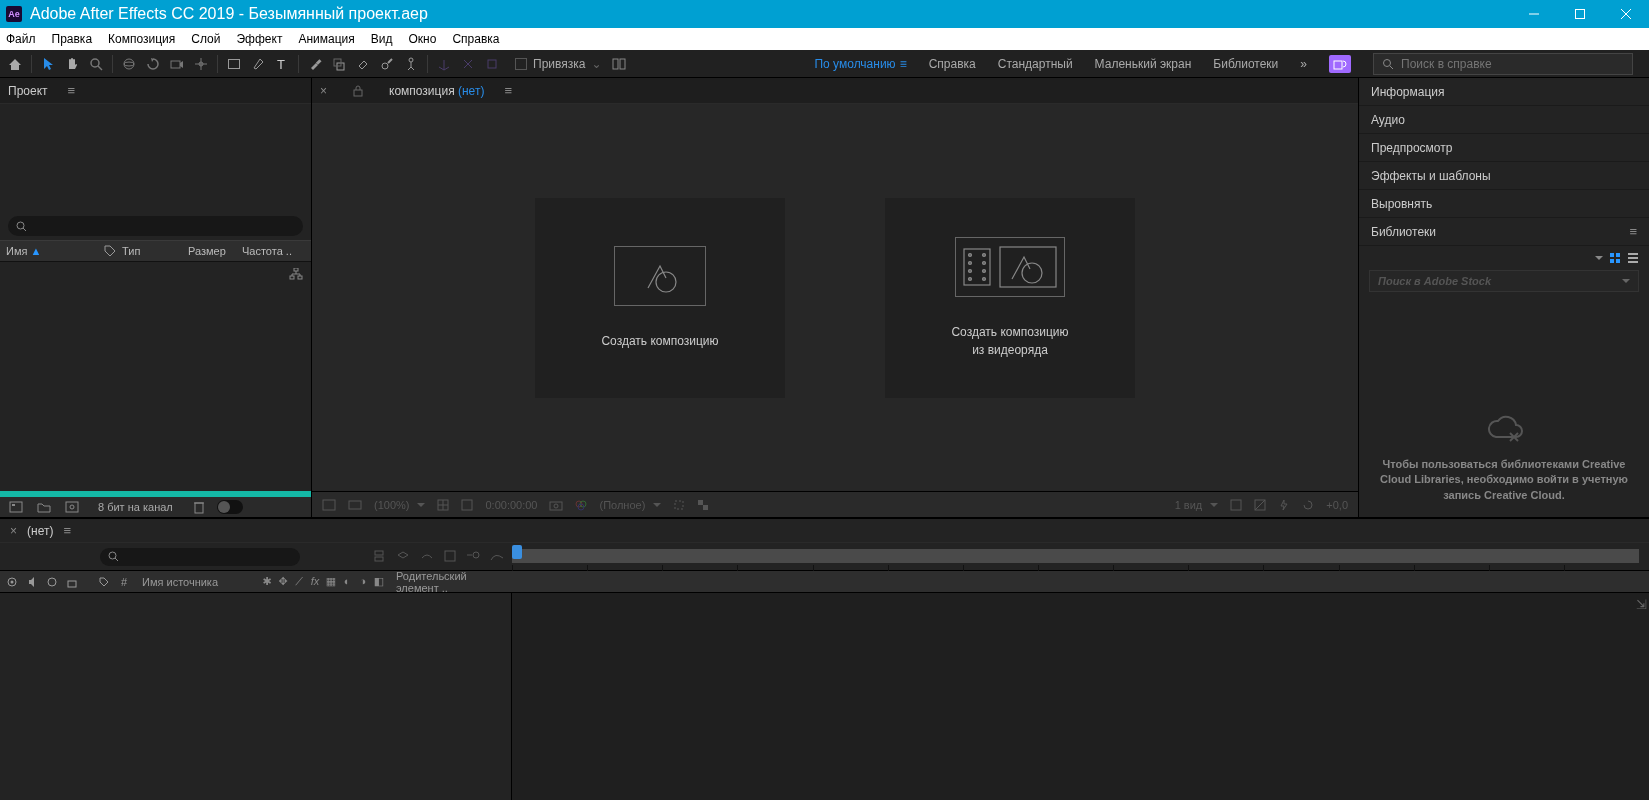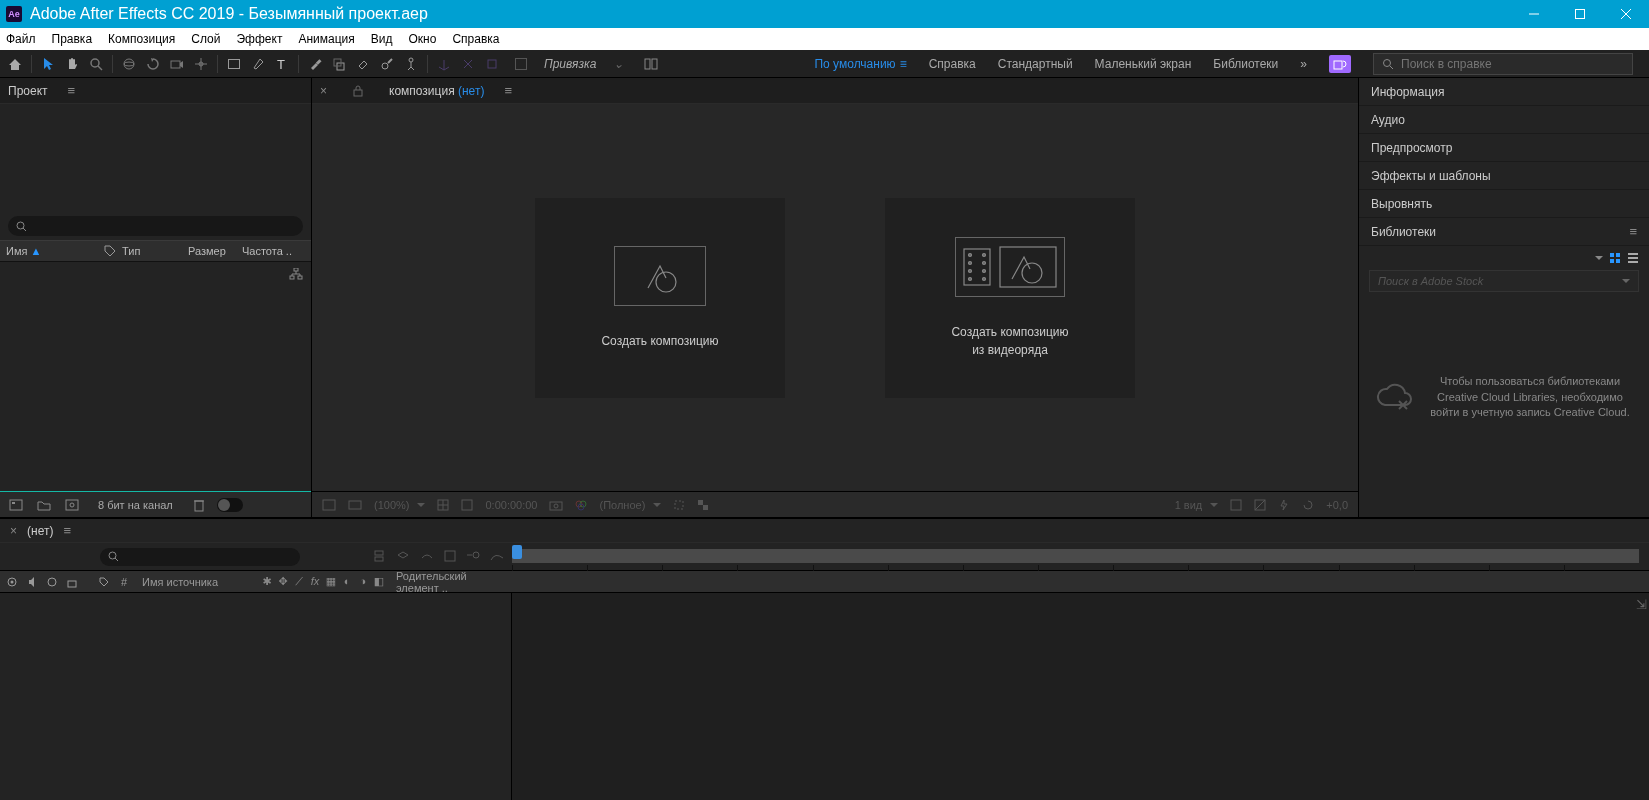--- a/index.html
+++ b/index.html
@@ -16,21 +16,21 @@
 
 .menubar { background:#fff; height:22px; display:flex; align-items:center; padding:0 6px; gap:16px;}
 .menubar span { color:#000; font-size:12px; cursor:default;}
 
 
 .toolbar { background:#212121; height:28px; display:flex; align-items:center; justify-content:space-between; border-bottom:1px solid #000;}
 .toolbar-left { display:flex; align-items:center; gap:2px; padding-left:4px;}
 .tool-btn { width:22px; height:22px; display:flex;align-items:center;justify-content:center; color:#888; border-radius:2px;}
 .tool-btn.active { color:#288ce8;}
 .tool-sep { width:1px;height:18px;background:#3a3a3a; margin:0 3px;}
-.toolbar-snap { display:flex;align-items:center;gap:17px;margin-left:10px;color:#aaa;font-style:italic;}
+.toolbar-snap { display:flex;align-items:center;gap:6px;margin-left:10px;color:#aaa;}
 .checkbox { width:12px;height:12px;border:1px solid #555;background:#222;display:inline-block;}
 .toolbar-ws { display:flex; align-items:center; gap:22px; padding-right:10px;}
 .ws-item { color:#aaa; font-size:12px; cursor:default; }
 .ws-item.active { color:#288ce8;}
 .ws-after { color:#288ce8; margin-left:4px;}
 .ws-chev { color:#aaa;}
 .toolbar-search { display:flex;align-items:center; gap:8px; background:#2a2a2a; padding:2px 8px; border:1px solid #444; height:22px; margin-right:6px; width:260px;}
 .toolbar-search input { background:transparent;border:none;outline:none;color:#aaa;font-size:12px; width:100%;}
 .sync-badge { width:22px;height:18px;background:#a06aff;border-radius:2px;display:flex;align-items:center;justify-content:center;color:#fff;font-size:11px;}
 
@@ -47,21 +47,21 @@
 .project-top { flex:0 0 108px;}
 .proj-search { margin:4px 8px; height:20px; background:#171717;border-radius:10px; display:flex;align-items:center;padding:0 8px;gap:6px;}
 .proj-search input { background:transparent;border:none;outline:none;color:#aaa;flex:1;font-size:11px;}
 .proj-header { height:22px;background:#2e2e2e;display:flex;align-items:center;padding:0 6px;gap:6px;color:#bbb;font-size:11px;border-top:1px solid #3a3a3a;border-bottom:1px solid #111;}
 .proj-col { display:flex;align-items:center;gap:3px;}
 .proj-col.name { width:92px;}
 .proj-col.type { width:60px;}
 .proj-col.size { width:48px;}
 .proj-list { flex:1; background:#232323; position:relative;}
 .flowchart-ic { position:absolute; right:8px; top:6px; color:#888;}
-.proj-footer { height:26px;background:#2a2a2a;display:flex;align-items:center;gap:8px;padding:0 6px;border-top:1px solid #14b8a6;}
+.proj-footer { height:26px;background:#2a2a2a;display:flex;align-items:center;gap:8px;padding:0 6px;border-top:6px solid #14b8a6;}
 .proj-footer .ic { width:20px;height:18px;display:flex;align-items:center;justify-content:center;color:#888;}
 .bpc { color:#aaa; padding:0 8px; font-size:11px;}
 .toggle { width:26px;height:14px;background:#111;border-radius:7px;position:relative;}
 .toggle::after{content:'';position:absolute;left:1px;top:1px;width:12px;height:12px;background:#555;border-radius:50%;}
 
 
 .comp-panel { flex:1; display:flex; flex-direction:column; border-right:1px solid #000;}
 .comp-body { flex:1; background:#272727; display:flex;align-items:center;justify-content:center;gap:100px;}
 .comp-card { width:250px;height:200px; background:#202020; display:flex;flex-direction:column;align-items:center;justify-content:center;gap:26px; cursor:pointer;}
 .comp-card-icon { width:92px;height:60px;border:1px solid #666;display:flex;align-items:center;justify-content:center;position:relative;}
@@ -70,30 +70,30 @@
 .comp-footer { height:26px;background:#2a2a2a;display:flex;gap:4px;padding:0 6px;color:#555;font-size:11px;border-top:1px solid #000;}
 .comp-footer .seg { display:flex;align-items:center;gap:4px;padding:0 4px;}
 .comp-footer .dim { color:#555;}
 .comp-footer .dd::after{content:'';display:inline-block;margin-left:4px;border:4px solid transparent;border-top-color:#555;transform:translateY(2px);}
 .comp-tab-x { color:#888;margin-right:6px;font-size:12px;}
 .lock-ic{ color:#666; margin-right:6px;}
 
 
 .right-stack { width:290px; display:flex;flex-direction:column; background:#232323;}
 .stack-row { height:28px;display:flex;align-items:center;justify-content:space-between;padding:0 12px;color:#ccc;border-bottom:1px solid #1a1a1a;font-size:12px;}
-.lib-body { flex:1; background:#232323; display:flex;flex-direction:column;}
+.lib-body { flex:1; background:#232323; display:flex;flex-direction:column;font-weight:bold;}
 .lib-tools { height:24px;display:flex;align-items:center;justify-content:flex-end;gap:6px;padding:0 10px;}
 .lib-tools .dd-sm { color:#888;}
 .lib-tools .dd-sm::after{content:'';display:inline-block;margin-left:4px;border:4px solid transparent;border-top-color:#888;transform:translateY(2px);}
 .grid-ic{color:#2896ff;}
 .list-ic{color:#aaa;}
 .lib-search { margin:0 10px 0 10px;height:22px;background:#262626;border:1px solid #333;display:flex;align-items:center;padding:0 8px; justify-content:space-between;}
 .lib-search span{color:#555;font-style:italic;font-size:11px;}
 .lib-search .dd-sm::after{content:'';display:inline-block;margin-left:4px;border:4px solid transparent;border-top-color:#666;transform:translateY(2px);}
-.lib-empty { flex:1; display:flex;flex-direction:row;align-items:center;justify-content:flex-end;gap:12px;padding:0 14px 14px;text-align:center;}
+.lib-empty { flex:1; display:flex;flex-direction:column;align-items:center;justify-content:flex-end;gap:12px;padding:0 14px 14px;text-align:center;}
 .cloud-off { color:#555;}
 .lib-msg { color:#888; font-size:11px; line-height:1.4;}
 
 
 .timeline { height:306px; background:#232323; display:flex;flex-direction:column; border-top:1px solid #000;}
 .tl-tabs { height:24px;display:flex;align-items:center;gap:10px;padding:0 10px;border-bottom:1px solid #2a2a2a;}
 .tl-tabs .x{color:#888;}
 .tl-toolbar { height:28px;display:flex;align-items:center;border-bottom:1px solid #000;}
 .tl-toolbar-left{ width:512px; display:flex;align-items:center;justify-content:space-between; padding:0 8px 0 100px;}
 .tl-search { width:200px;height:18px;background:#171717;border-radius:9px;display:flex;align-items:center;padding:0 8px;gap:6px;}

